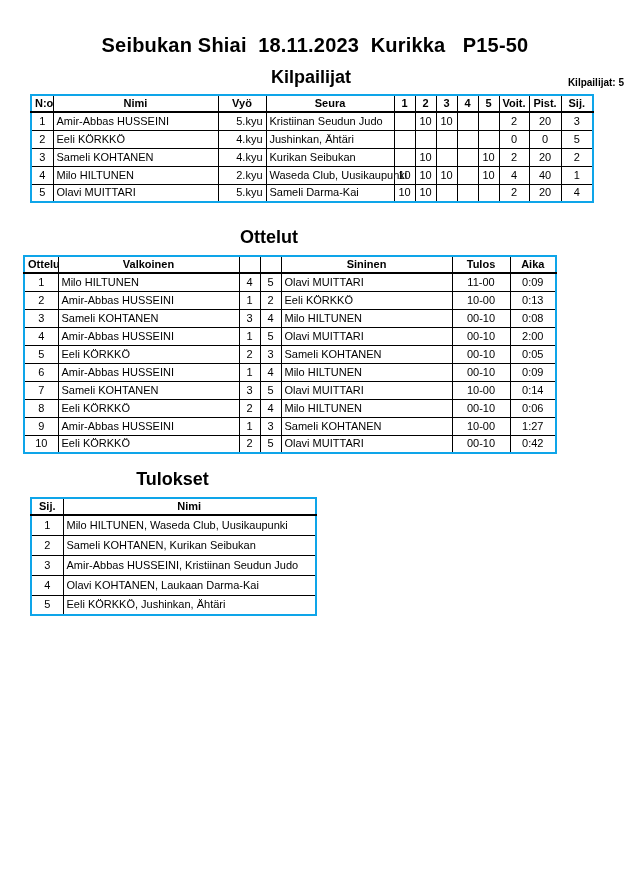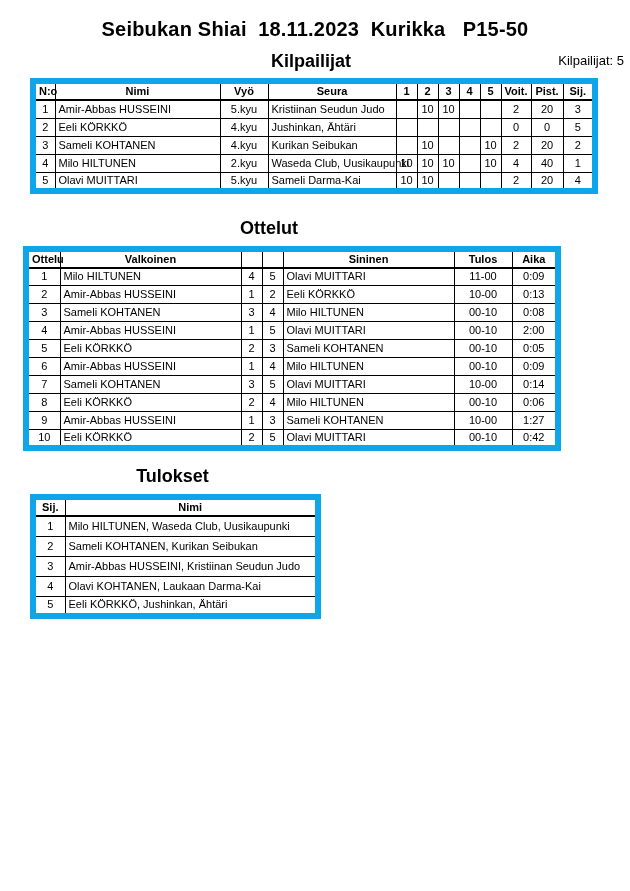--- a/index.html
+++ b/index.html
@@ -3,58 +3,58 @@
 <meta charset="utf-8">
 <style>
   * { box-sizing: border-box; }
   html, body { margin: 0; padding: 0; background: #e8e8e8; }
   body { font-family: "Liberation Sans", sans-serif; color: #000; }
   .page {
     width: 630px; height: 891px; background: #ffffff;
     position: relative; overflow: hidden; margin: 0 auto;
   }
   .title {
-    margin: 0; padding-top: 18px;
+    margin: 0; padding-top: 34px;
     text-align: center; font-size: 20px; font-weight: bold;
     white-space: pre; letter-spacing: 0.2px;
   }
   .wrap { margin-left: 30px; position: relative; }
   .t1-wrap { width: 562px; }
   .t2-wrap { width: 492px; margin-left: 23px; }
   .t3-wrap { width: 285px; }
   .subheading {
     text-align: center; font-weight: bold; font-size: 18px;
   }
   .t1-wrap .subheading { margin: 10px 0 6px; }
   .t2-wrap .subheading { margin: 24px 0 7px; }
   .t3-wrap .subheading { margin: 15px 0 7px; }
   .count-label {
-    position: absolute; right: -32px; top: 2px;
-    font-size: 13px; font-weight: normal;
+    position: absolute; right: -32px; top: 10px;
+    font-size: 10px; font-weight: bold;
   }
   table {
     border-collapse: collapse; table-layout: fixed; width: 100%;
     background: #fff;
   }
-  table { border: 6px solid #0ea5e9; }
+  table { border: 2px solid #0ea5e9; }
   th, td {
     border: 1px solid #000;
     font-size: 11px; line-height: 13px;
     padding: 1px 3px; height: 18px;
     overflow: visible; vertical-align: middle;
   }
   thead th {
     font-weight: bold; text-align: center;
     border-bottom: 2px solid #000; height: 17px;
   }
   .t3 td { height: 20px; }
   .c-num  { text-align: center; padding: 1px 1px; }
   .c-s    { text-align: center; padding: 1px 1px; }
   .c-name { text-align: left; white-space: nowrap; }
-  .c-belt { text-align: center; }
+  .c-belt { text-align: right; }
   .c-club { text-align: left; white-space: nowrap; }
 </style>
 </head>
 <body>
 
 <div class="page">
 
   <h1 class="title">Seibukan Shiai  18.11.2023  Kurikka   P15-50</h1>
 
   <div class="wrap t1-wrap">

